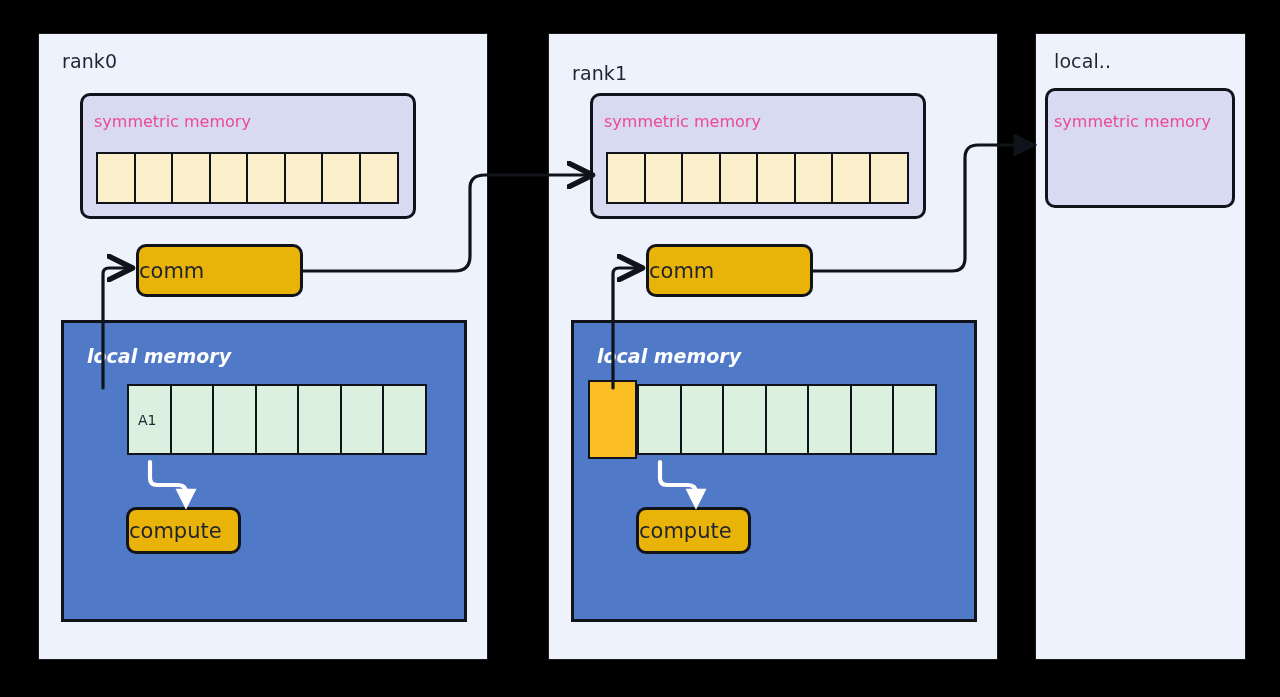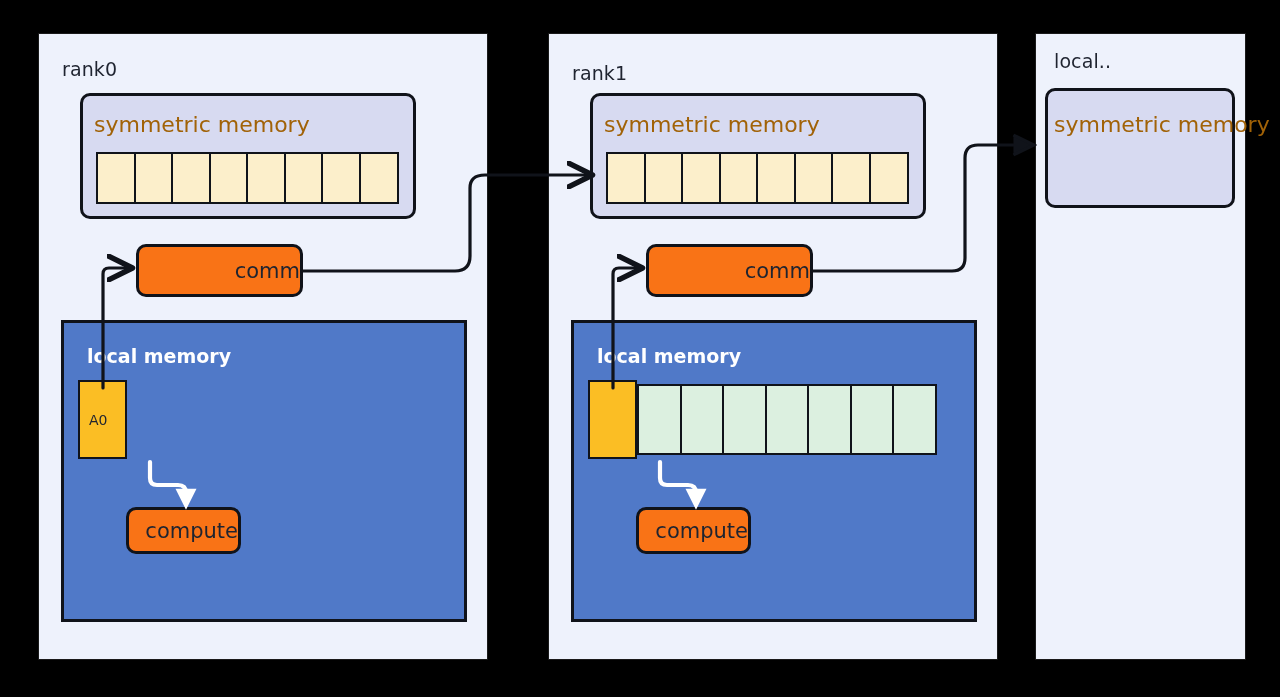--- a/index.html
+++ b/index.html
@@ -6,48 +6,48 @@
   body{width:1280px;height:697px;overflow:hidden;
        font-family:"DejaVu Sans","Liberation Sans",sans-serif;}
   #stage{position:relative;width:1280px;height:697px;background:#000;}
 
   .panel{position:absolute;background:#eef2fc;border:1.5px solid #1a1a1a;box-sizing:border-box;}
 
   .rank-label{position:absolute;font-size:19px;color:#1f2430;letter-spacing:.1px;white-space:nowrap;}
 
   .symmem{position:absolute;background:#d7daf1;border:3px solid #10131a;
           border-radius:10px;box-sizing:border-box;}
-  .symmem-label{position:absolute;font-size:22px;color:#a16207;white-space:nowrap;}
+  .symmem-label{position:absolute;font-size:16px;color:#ec4899;white-space:nowrap;}
 
   .cellrow{position:absolute;display:flex;}
   .cell{box-sizing:border-box;border:2.5px solid #10131a;margin-right:-2.5px;}
   .cell.cream{background:#fcefcb;}
   .cell.green{background:#dcf0e0;}
   .cell.orange{background:#fbbe24;}
   .cell-label{font-size:14px;color:#1f2430;position:absolute;left:9px;top:50%;
               transform:translateY(-50%);white-space:nowrap;}
   .cell{position:relative;}
 
   .localmem{position:absolute;background:#5079c8;border:3px solid #10131a;box-sizing:border-box;}
-  .localmem-label{position:absolute;font-size:19px;font-weight:bold;color:#ffffff;white-space:nowrap;}
+  .localmem-label{position:absolute;font-size:19px;font-weight:bold;color:#ffffff;white-space:nowrap;font-style:italic;}
 
-  .rbox{position:absolute;background:#f97316;border:3px solid #10131a;border-radius:10px;
-        box-sizing:border-box;display:flex;align-items:center;justify-content:flex-end;}
+  .rbox{position:absolute;background:#eab308;border:3px solid #10131a;border-radius:10px;
+        box-sizing:border-box;display:flex;align-items:center;justify-content:flex-start;}
   .rbox span{font-size:21px;color:#1f2430;white-space:nowrap;}
 
   svg.ov{position:absolute;left:0;top:0;width:1280px;height:697px;pointer-events:none;}
 </style>
 </head>
 <body>
 
 <div id="stage">
 
   <div class="panel" style="left:38px;top:33px;width:450px;height:627px;">
   </div>
-  <div class="rank-label" style="left:62px;top:50px;margin-top:8px;">rank0</div>
+  <div class="rank-label" style="left:62px;top:50px;">rank0</div>
 
   <div class="symmem" style="left:80px;top:93px;width:336px;height:126px;"></div>
   <div class="symmem-label" style="left:94px;top:112px;">symmetric memory</div>
   <div class="cellrow" style="left:96px;top:152px;">
     <div class="cell cream" style="width:40px;height:52px;"></div>
     <div class="cell cream" style="width:40px;height:52px;"></div>
     <div class="cell cream" style="width:40px;height:52px;"></div>
     <div class="cell cream" style="width:40px;height:52px;"></div>
     <div class="cell cream" style="width:40px;height:52px;"></div>
     <div class="cell cream" style="width:40px;height:52px;"></div>
@@ -55,24 +55,30 @@
     <div class="cell cream" style="width:40px;height:52px;"></div>
   </div>
 
   <div class="rbox" style="left:136px;top:244px;width:167px;height:53px;">
     <span>comm</span>
   </div>
 
   <div class="localmem" style="left:61px;top:320px;width:406px;height:302px;"></div>
   <div class="localmem-label" style="left:87px;top:345px;">local memory</div>
 
-  <div class="cellrow" style="left:78px;top:380px;">
-    <div class="cell orange" style="width:49px;height:79px;">
-      <span class="cell-label">A0</span>
+  <div class="cellrow" style="left:127px;top:384px;">
+    <div class="cell green" style="width:45px;height:71px;">
+      <span class="cell-label">A1</span>
     </div>
+    <div class="cell green" style="width:45px;height:71px;"></div>
+    <div class="cell green" style="width:45px;height:71px;"></div>
+    <div class="cell green" style="width:45px;height:71px;"></div>
+    <div class="cell green" style="width:45px;height:71px;"></div>
+    <div class="cell green" style="width:45px;height:71px;"></div>
+    <div class="cell green" style="width:45px;height:71px;"></div>
   </div>
 
   <div class="rbox" style="left:126px;top:507px;width:115px;height:47px;">
     <span>compute</span>
   </div>
 
   <div class="panel" style="left:548px;top:33px;width:450px;height:627px;"></div>
   <div class="rank-label" style="left:572px;top:62px;">rank1</div>
 
   <div class="symmem" style="left:590px;top:93px;width:336px;height:126px;"></div>

